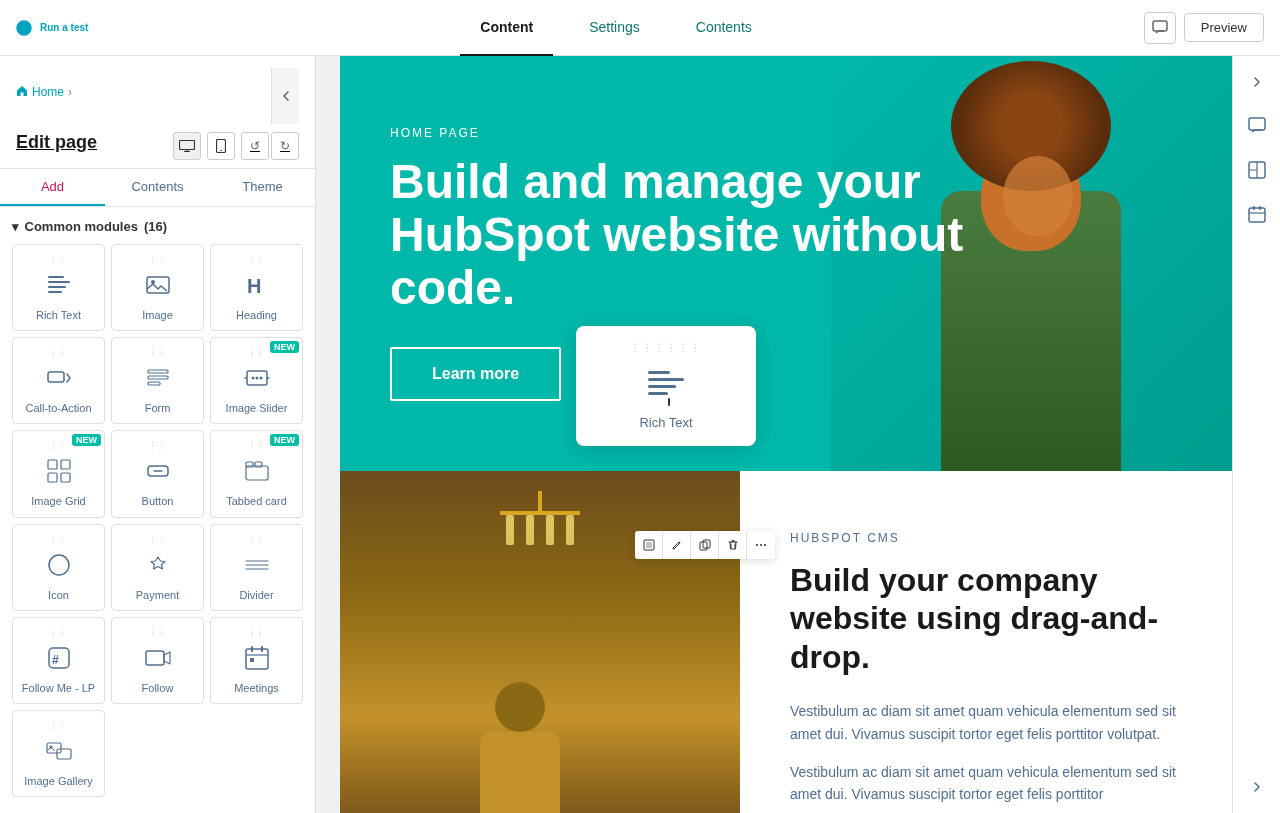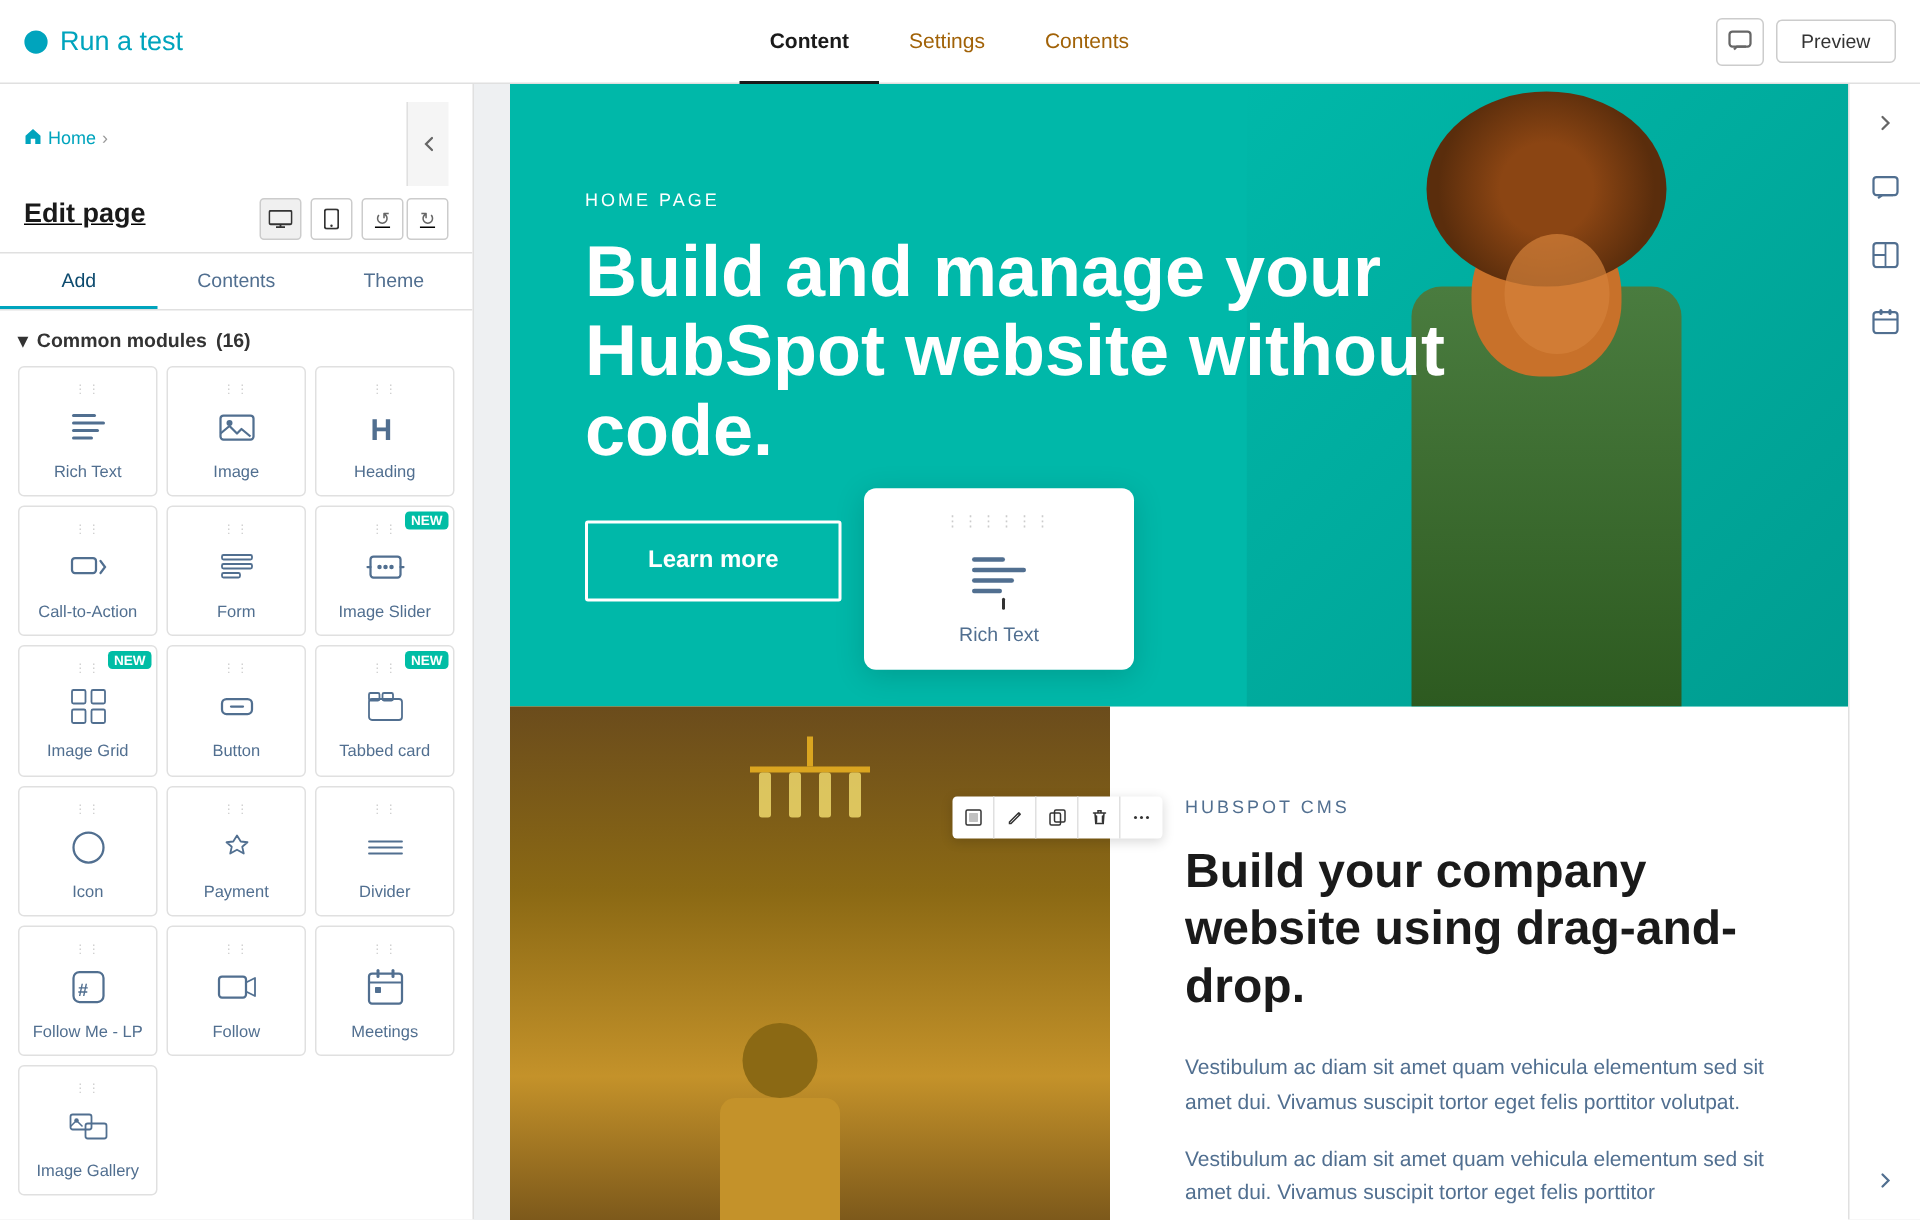--- a/index.html
+++ b/index.html
@@ -10,24 +10,24 @@
       height: 56px;
       background: #fff;
       border-bottom: 1px solid #e0e0e0;
       display: flex;
       align-items: center;
       justify-content: space-between;
       padding: 0 16px;
       z-index: 100;
       flex-shrink: 0;
     }
-    .topbar-left { display: flex; align-items: center; gap: 8px; color: #00a4bd; font-size: 18px; font-weight: 400; cursor: pointer; }
+    .topbar-left { display: flex; align-items: center; gap: 8px; color: #00a4bd; font-size: 10px; font-weight: 700; cursor: pointer; }
     .topbar-left svg { width: 16px; height: 16px; fill: #00a4bd; }
-    .topbar-center { display: flex; gap: 0; }
-    .topbar-tab { padding: 0 20px; height: 56px; display: flex; align-items: center; font-size: 14px; color: #a16207; cursor: pointer; border-bottom: 2px solid transparent; }
+    .topbar-center { display: flex; gap: 16px; }
+    .topbar-tab { padding: 0 20px; height: 56px; display: flex; align-items: center; font-size: 14px; color: #0f766e; cursor: pointer; border-bottom: 2px solid transparent; }
     .topbar-tab.active { color: #1a1a1a; border-bottom: 2px solid #1a1a1a; font-weight: 600; }
     .topbar-right { display: flex; align-items: center; gap: 8px; }
     .btn-preview { padding: 6px 16px; border: 1px solid #ccc; background: #fff; border-radius: 4px; font-size: 13px; cursor: pointer; color: #333; }
     .icon-btn { width: 32px; height: 32px; border: 1px solid #ccc; background: #fff; border-radius: 4px; display: flex; align-items: center; justify-content: center; cursor: pointer; color: #666; font-size: 14px; }
 
     
     .main { display: flex; flex: 1; overflow: hidden; }
 
     
     .sidebar {
@@ -48,21 +48,21 @@
     .breadcrumb-sep { color: #999; }
     .edit-page-title { font-size: 18px; font-weight: 700; color: #1a1a1a; }
     .view-controls { display: flex; align-items: center; gap: 6px; margin-top: 8px; }
     .view-btn { width: 28px; height: 28px; border: 1px solid #ccc; background: #fff; border-radius: 3px; display: flex; align-items: center; justify-content: center; cursor: pointer; color: #333; }
     .view-btn.active { background: #f0f0f0; }
     .undo-redo { display: flex; gap: 2px; margin-left: auto; }
     .undo-btn { width: 28px; height: 28px; border: 1px solid #ccc; background: #fff; border-radius: 3px; display: flex; align-items: center; justify-content: center; cursor: pointer; color: #666; font-size: 12px; }
 
     .sidebar-tabs { display: flex; border-bottom: 1px solid #e0e0e0; }
     .sidebar-tab { flex: 1; padding: 10px 0; text-align: center; font-size: 13px; font-weight: 500; cursor: pointer; color: #516f90; border-bottom: 2px solid transparent; }
-    .sidebar-tab.active { color: #0c4a6e; border-bottom: 2px solid #00a4bd; }
+    .sidebar-tab.active { color: #be185d; border-bottom: 2px solid #00a4bd; }
 
     .sidebar-content { overflow-y: auto; flex: 1; padding: 12px; }
     .section-header { display: flex; align-items: center; gap: 6px; margin-bottom: 10px; font-size: 13px; font-weight: 600; color: #333; cursor: pointer; }
 
     .modules-grid { display: grid; grid-template-columns: repeat(3, 1fr); gap: 6px; }
     .module-item {
       display: flex;
       flex-direction: column;
       align-items: center;
       justify-content: center;

